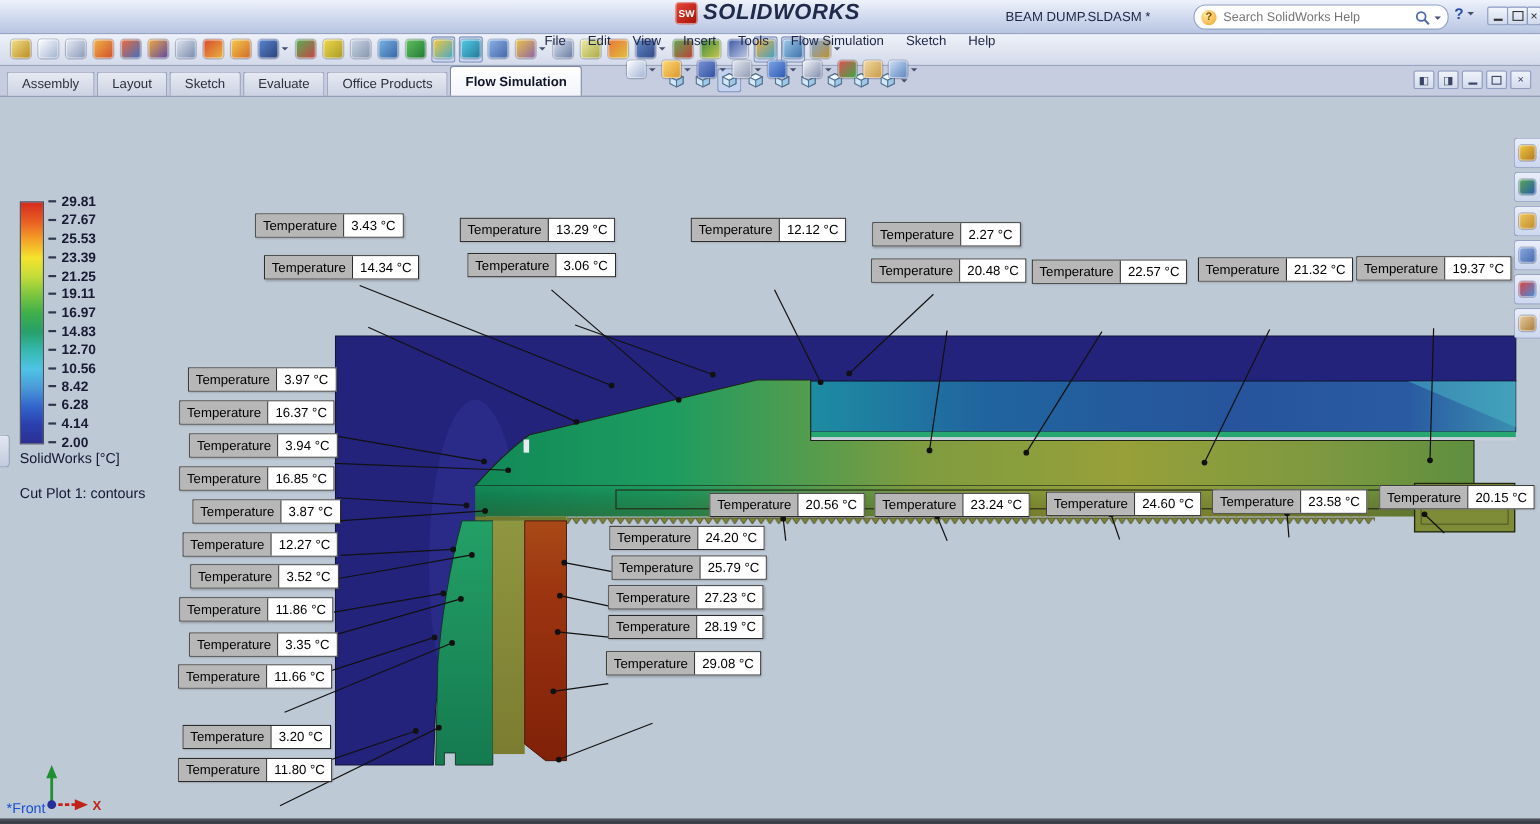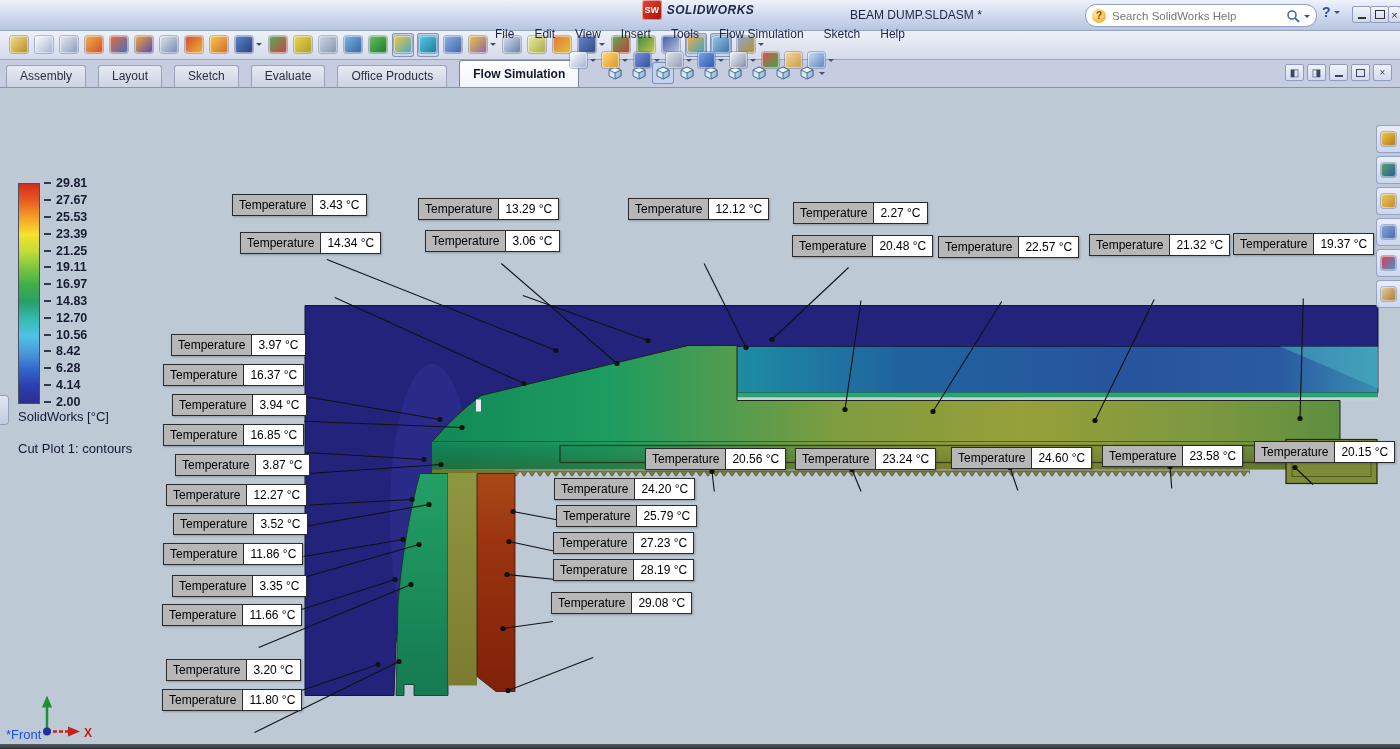--- a/index.html
+++ b/index.html
@@ -8,34 +8,34 @@
 
   
   #titlebar{position:absolute;left:0;top:0;width:1400px;height:30px;
     background:linear-gradient(#eef2fb,#ccd6ec 60%,#b9c6e2);
     border-bottom:1px solid #97a3c0;display:flex;align-items:center;z-index:20;flex-direction:column;}
   #brand{display:flex;align-items:center;gap:5px;padding:0 10px 0 6px;}
   #brand .cube{width:20px;height:20px;border-radius:3px;
     background:linear-gradient(135deg,#e8473a,#a31205);
     box-shadow:inset 0 0 0 1px rgba(255,255,255,.5);
     color:#fff;font-size:9px;font-weight:bold;display:flex;align-items:center;justify-content:center;}
-  #brand .brandname{font-weight:bold;font-style:italic;font-size:12px;color:#202a4a;letter-spacing:.5px;}
+  #brand .brandname{font-weight:bold;font-style:italic;font-size:20px;color:#202a4a;letter-spacing:.5px;}
   #menubar{display:flex;align-items:center;height:100%;}
   .menu-item{padding:0 10px;font-size:12px;color:#1c2544;line-height:28px;cursor:default;}
   #pin-icon{width:14px;height:14px;margin:0 8px 0 2px;}
   #std-toolbar{display:flex;align-items:center;gap:2px;margin-left:4px;}
   .tbtn{display:flex;align-items:center;padding:2px 2px;border-radius:3px;height:20px;}
   .tbtn.pressed{background:#c9d6f0;box-shadow:inset 0 0 0 1px #8493b8;}
   .chip{width:17px;height:16px;border-radius:3px;
     background:linear-gradient(135deg,var(--c1,#ccc),var(--c2,#888));
     box-shadow:inset 0 0 0 1px rgba(255,255,255,.45),0 0 0 1px rgba(70,80,110,.35);}
   .tbtn.dd::after{content:"";border:3px solid transparent;border-top-color:#44506e;
     margin-left:3px;margin-top:3px;}
   #doc-title{position:absolute;left:850px;top:0;width:260px;height:30px;line-height:30px;
-    text-align:left;font-size:12px;color:#1c2544;}
+    text-align:center;font-size:12px;color:#1c2544;}
   #search-box{position:absolute;left:1085px;top:4px;width:218px;height:21px;background:#fff;
     border:1px solid #8fa0c4;border-radius:11px;display:flex;align-items:center;padding:0 6px;gap:4px;}
   #search-qicon{width:14px;height:14px;border-radius:50%;background:radial-gradient(circle at 35% 30%,#ffe9a0,#f0a520);
     color:#7a4a00;font-size:10px;font-weight:bold;display:flex;align-items:center;justify-content:center;flex:0 0 auto;}
   #search-box input{flex:1;border:none;outline:none;font-size:11.5px;color:#555;
     font-family:"Liberation Sans",sans-serif;background:transparent;min-width:0;}
   #search-box .caret{border:3px solid transparent;border-top-color:#44506e;margin-top:5px;}
   #help-btn{position:absolute;left:1322px;top:4px;display:flex;align-items:center;font-weight:bold;
     color:#2a4fa0;font-size:14px;}
   #help-btn::after{content:"";border:3px solid transparent;border-top-color:#44506e;margin-left:3px;margin-top:4px;}
@@ -47,21 +47,21 @@
 
   
   #toolbar2{position:absolute;left:0;top:30px;width:1400px;height:30px;
     background:linear-gradient(#eff2f9,#d3daea);border-bottom:1px solid #9aa5c0;
     display:flex;align-items:center;gap:3px;padding-left:8px;z-index:19;box-sizing:border-box;}
   #toolbar2 .chip{width:18px;height:17px;}
 
   
   #tabrow{position:absolute;left:0;top:60px;width:1400px;height:27px;background:#c6cde0;
     border-bottom:1px solid #8a93a8;z-index:18;}
-  #tabs{position:absolute;left:6px;bottom:0;display:flex;align-items:flex-end;gap:10px;}
+  #tabs{position:absolute;left:6px;bottom:0;display:flex;align-items:flex-end;}
   .tab{height:21px;line-height:21px;padding:0 13px;font-size:12px;color:#2a2f3e;
     background:linear-gradient(#e6eaf3,#ccd3e2);border:1px solid #98a1b6;border-bottom:none;
     margin-right:2px;border-radius:3px 3px 0 0;}
   .tab.active{height:26px;line-height:26px;background:linear-gradient(#ffffff,#f2f4fa);
     font-weight:bold;color:#10152c;border-color:#7a85a0;position:relative;z-index:2;}
   #viewbar{position:absolute;left:604px;top:2px;display:flex;align-items:center;gap:2px;}
   .viewbtn{display:flex;align-items:center;padding:1px;border-radius:3px;}
   .viewbtn.pressed{background:#c3d2ef;box-shadow:inset 0 0 0 1px #7e90b8;}
   .viewbtn.dd::after{content:"";border:3px solid transparent;border-top-color:#44506e;margin-left:2px;margin-top:4px;}
   #vp-controls{position:absolute;right:8px;top:4px;display:flex;gap:3px;}

